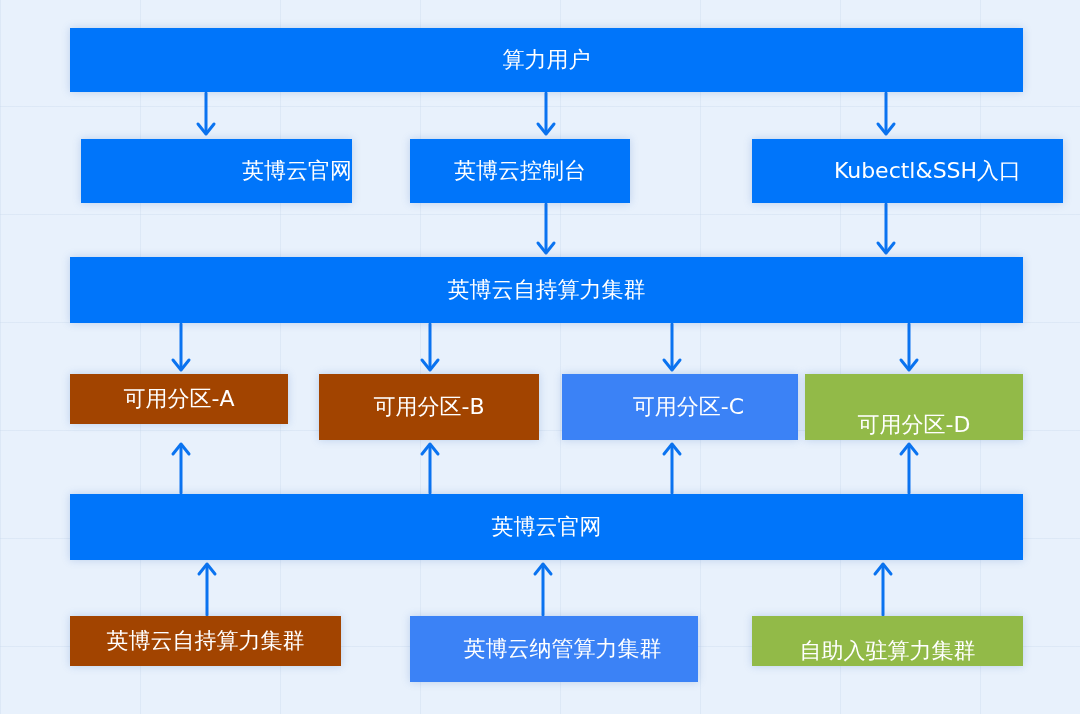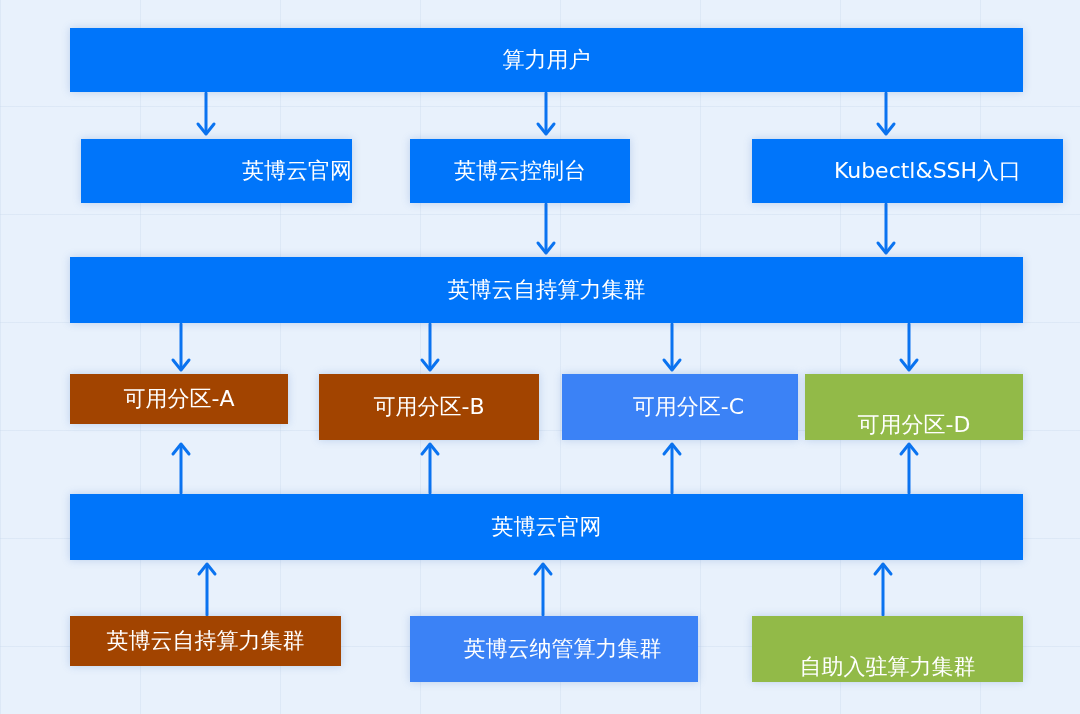--- a/index.html
+++ b/index.html
@@ -138,15 +138,15 @@
 <div class="box blue" style="left:70px; top:494px; width:953px; height:66px;">
   <span>英博云官网</span>
 </div>
 
 <div class="box rust" style="left:70px; top:616px; width:271px; height:50px;">
   <span>英博云自持算力集群</span>
 </div>
 <div class="box olive" style="left:410px; top:616px; width:271px; height:66px;">
   <span>英博云纳管算力集群</span>
 </div>
-<div class="box green" style="left:752px; top:616px; width:271px; height:66px;">
+<div class="box green" style="left:752px; top:616px; width:271px; height:50px;">
   <span>自助入驻算力集群</span>
 </div>
 
 </body></html>

